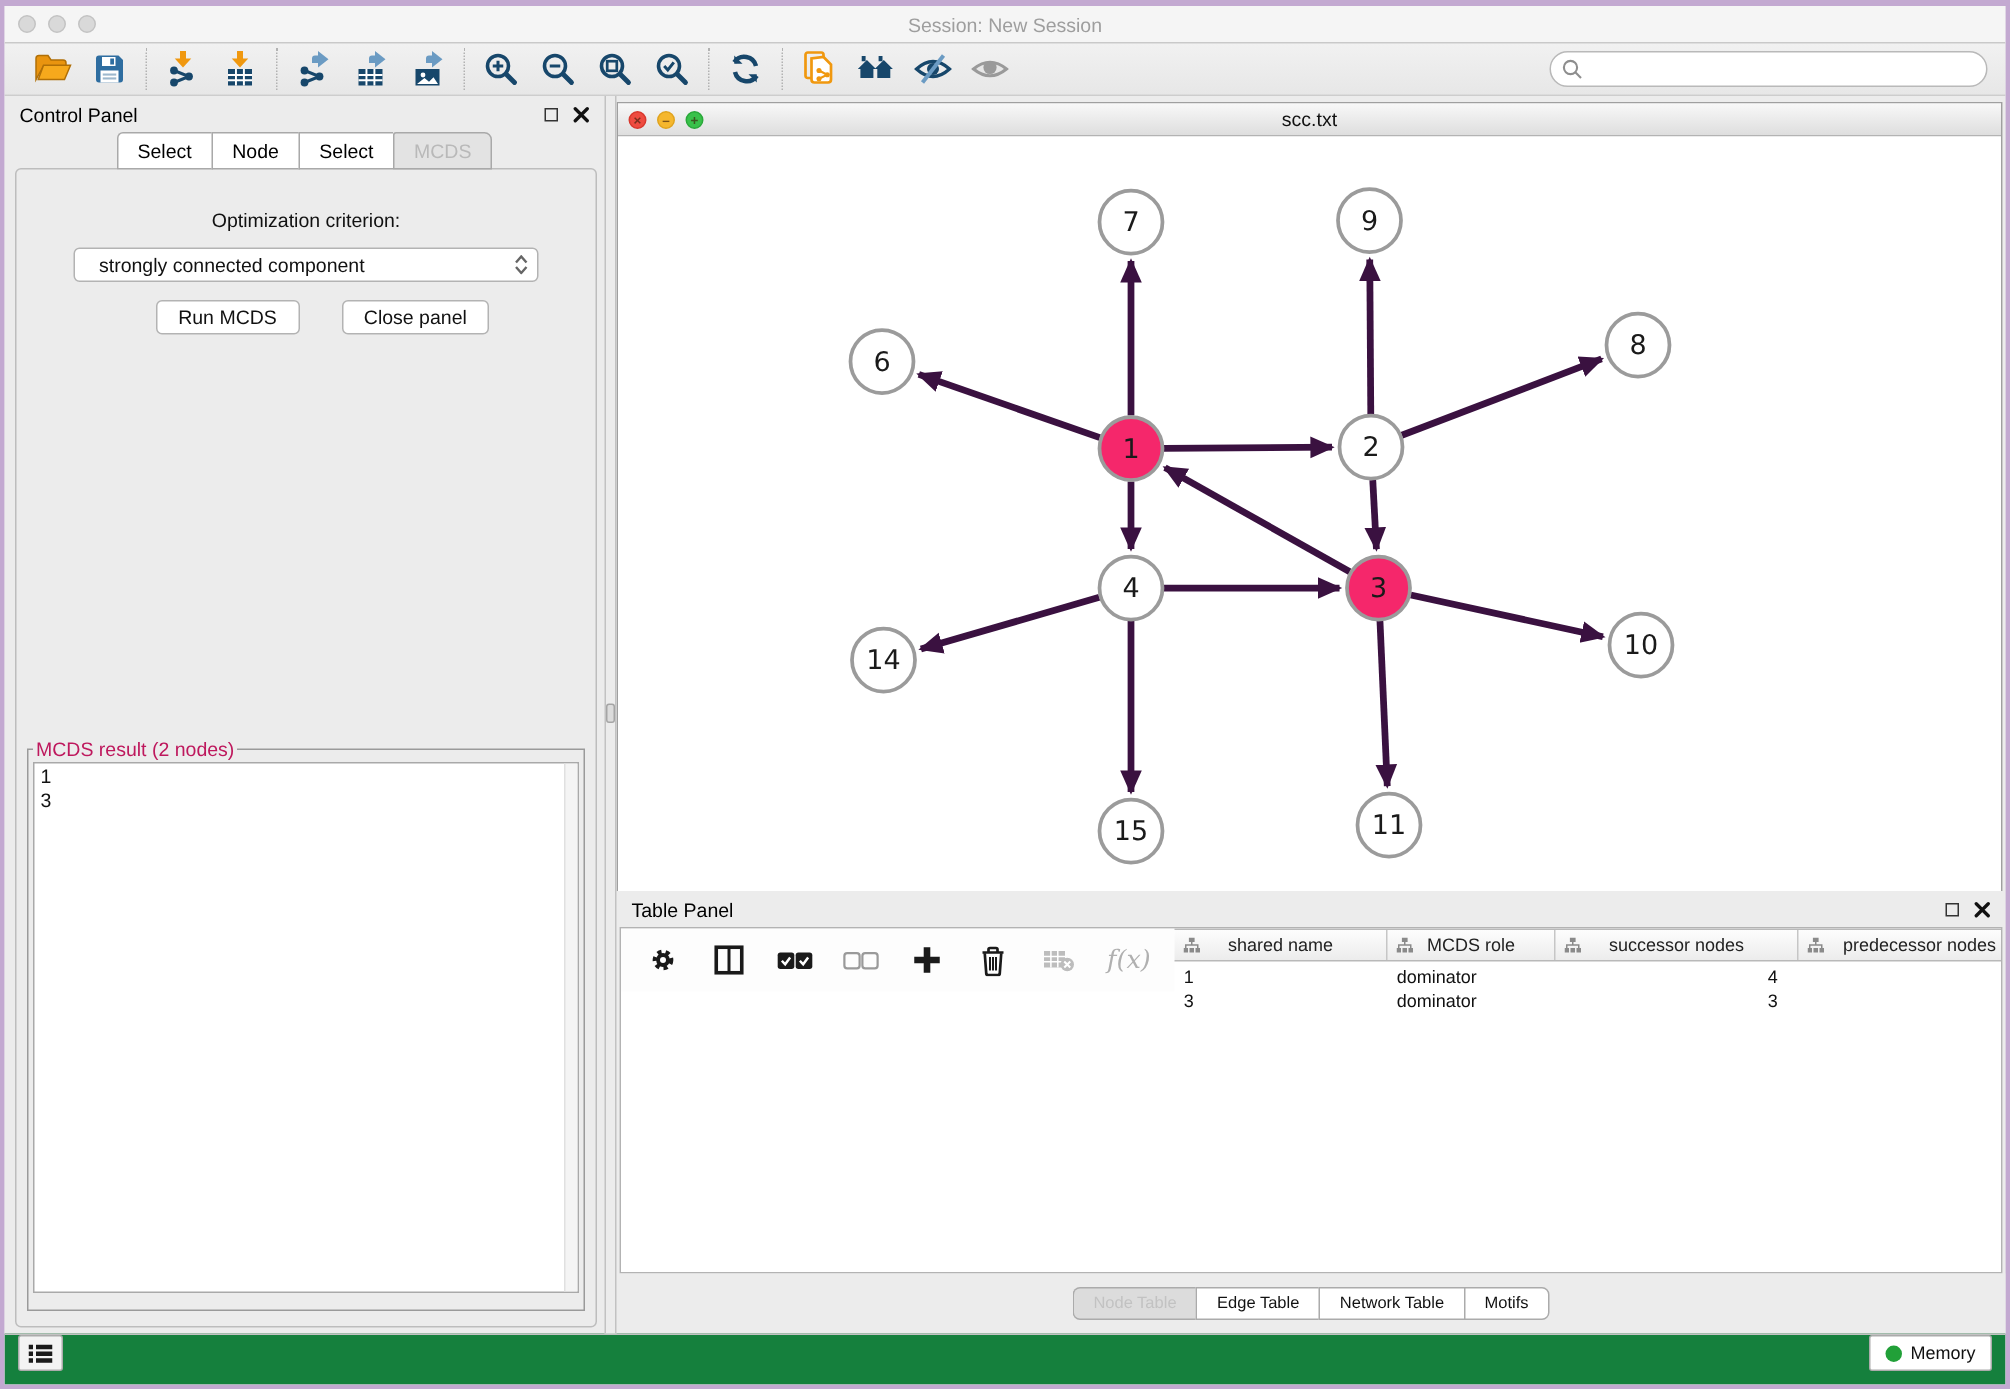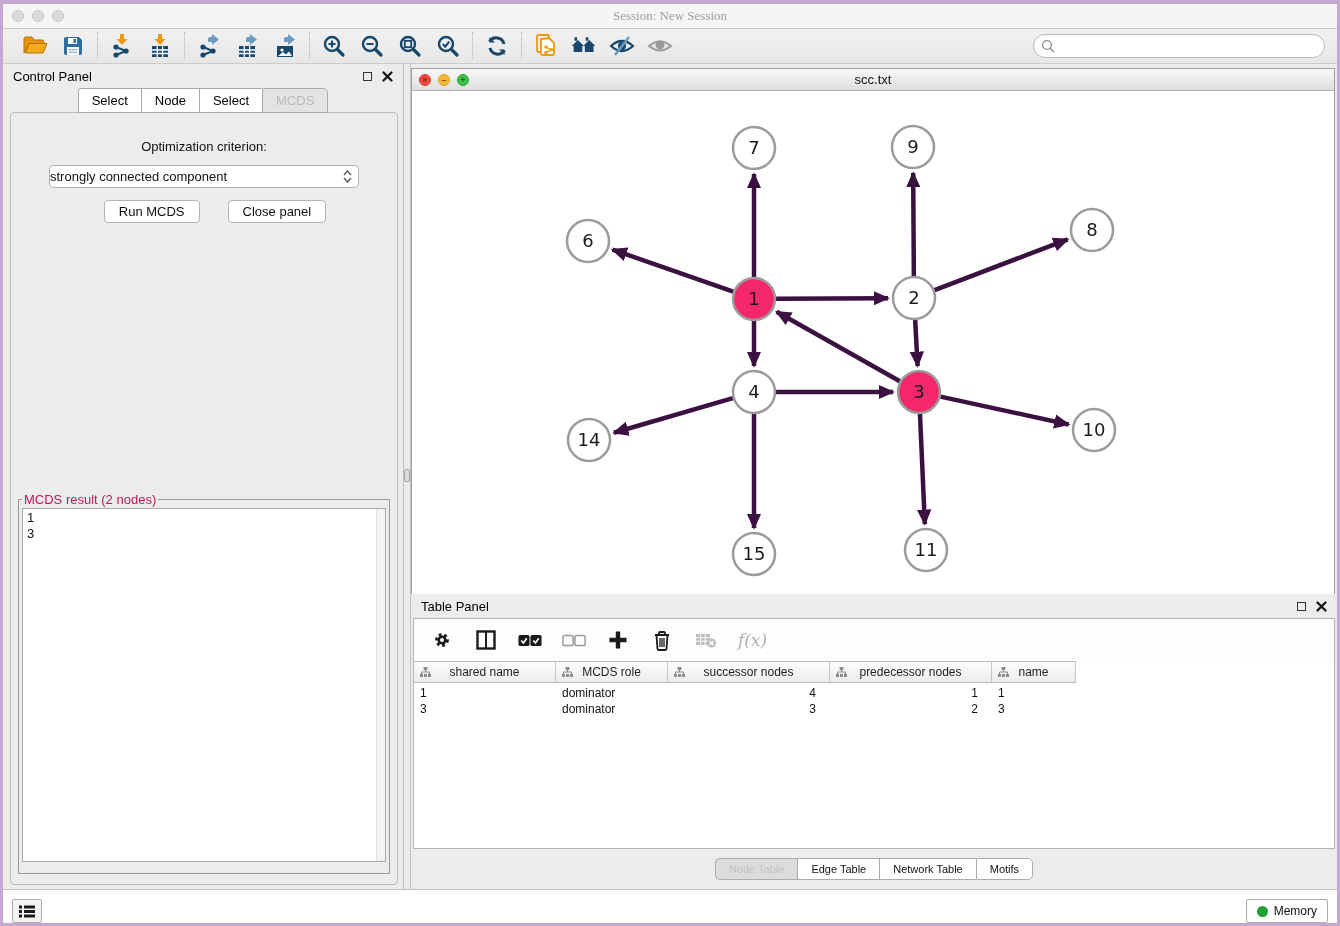--- a/index.html
+++ b/index.html
@@ -17,21 +17,21 @@
     overflow:hidden;
   }
   
   .titlebar {
     height:25px; flex:0 0 25px;
     background:#f5f5f5; border-bottom:1px solid #c9c9c9;
     position:relative; display:flex; align-items:center; justify-content:center;
   }
   .traffic-inactive { position:absolute; left:9px; top:6px; display:flex; gap:8px; }
   .traffic-inactive .dot { width:12px; height:12px; border-radius:50%; background:#d9d9d9; border:1px solid #c3c3c3; }
-  .titlebar .title { color:#9e9e9e; font-size:13px;font-family:Liberation Serif, serif; }
+  .titlebar .title { color:#9e9e9e; font-size:13px; }
   
   .toolbar {
     height:35px; flex:0 0 35px;
     background:linear-gradient(#f1f1f1,#e7e7e7);
     border-bottom:1px solid #cdcdcd;
     display:flex; align-items:center; padding:0 8px;
   }
   .tb-group { display:flex; align-items:center; gap:12px; padding:0 11px; }
   .tb-sep { width:0; height:28px; border-left:1px dotted #b2b2b2; }
   .tb-btn { width:26px; height:26px; display:flex; align-items:center; justify-content:center; cursor:default; }
@@ -59,21 +59,21 @@
   .cp-tab.selected { background:#e3e3e3; color:#b9b9b9; border-top-right-radius:5px; border-top-left-radius:2px; }
   .cp-body {
     flex:1; margin:0 5px 4px 7px; background:#ececec;
     border:1px solid #bdbdbd; border-radius:4px;
     display:flex; flex-direction:column; align-items:center; min-height:0;
   }
   .opt-label { margin-top:26px; font-size:13px; color:#111; }
   .dropdown {
     margin-top:11px; width:310px; height:23px; background:#fff;
     border:1px solid #b3b3b3; border-radius:4px;
-    display:flex; align-items:center; padding:0 6px 0 0; font-size:13px; color:#111;gap:16px;
+    display:flex; align-items:center; padding:0 6px 0 16px; font-size:13px; color:#111;gap:16px;
   }
   .dropdown .dd-stepper { margin-left:auto; display:flex; flex-direction:column; line-height:0; gap:1px; }
   .cp-buttons { display:flex; gap:28px; margin-top:12px;padding-left:22px; }
   .btn {
     background:#fff; border:1px solid #b3b3b3; border-radius:4px;
     padding:3px 14px; font-size:13px; color:#111; cursor:default;
   }
   .cp-spacer { flex:1; }
   .result-fieldset {
     width:372px; height:382px; margin:0 0 10px 0; padding:1px 3px 3px 3px;
@@ -100,21 +100,21 @@
   .net-title { font-size:13px; color:#111; }
   .traffic { position:absolute; left:7px; top:5px; display:flex; gap:7px; }
   .tl { width:12px; height:12px; border-radius:50%; font-size:9px; font-weight:bold; color:rgba(60,30,10,.65); display:flex; align-items:center; justify-content:center; line-height:1; }
   .tl.red { background:#ee4b40; border:1px solid #d8382e; }
   .tl.yellow { background:#f5b72e; border:1px solid #e0a41f; }
   .tl.green { background:#39c14a; border:1px solid #2aa83a; }
   .net-canvas { flex:1; position:relative; background:#fff; }
   .net-canvas svg { display:block; width:100%; height:100%; }
   
   .table-panel { flex:1; display:flex; flex-direction:column; min-height:0; }
-  .tp-white { flex:1; margin:0 2px; background:#fff; border:1px solid #b3b3b3; display:flex; flex-direction:column; min-height:0; overflow:hidden; }
+  .tp-white { flex:1; margin:0 2px; background:#fff; border:1px solid #b3b3b3; display:flex; flex-direction:row; min-height:0; overflow:hidden; }
   .tp-toolbar { height:42px; flex:0 0 42px; display:flex; align-items:center; gap:20px; padding:0 16px; background:#fdfdfd; }
   .tp-toolbar .tb-btn { width:24px; height:24px; }
   .fx-label { font-family:"DejaVu Serif", serif; font-style:italic; font-size:17px; color:#b0b0b0; }
   .tp-table { font-size:12px; color:#111; }
   .tp-head { display:inline-flex; border-top:1px solid #b9b9b9; border-bottom:1px solid #b9b9b9; background:linear-gradient(#fdfdfd,#ececec); }
   .tp-head .hcell {
     position:relative; display:flex; align-items:center; justify-content:center;
     height:20px; border-right:1px solid #c6c6c6; font-size:12px; color:#222;
   }
   .tp-head .hcell .hicon { position:absolute; left:6px; top:5px; }
@@ -125,21 +125,21 @@
   .tp-footer { height:40px; flex:0 0 40px; display:flex; align-items:center; justify-content:center; background:#ececec; }
   .seg { display:flex; }
   .seg-btn {
     background:#fff; border:1px solid #ababab; border-right-width:0;
     padding:4px 13px; font-size:11px; font-weight:normal; color:#111;
   }
   .seg-btn:first-child { border-radius:5px 0 0 5px; }
   .seg-btn:last-child { border-right-width:1px; border-radius:0 5px 5px 0; }
   .seg-btn.selected { background:#dcdcdc; color:#c2c2c2; }
   
-  .statusbar { height:34px; flex:0 0 34px; background:#ffffff; border-top:1px solid #c2c2c2; display:flex; align-items:flex-end; padding:0 9px; }
+  .statusbar { height:34px; flex:0 0 34px; background:#15803d; border-top:1px solid #c2c2c2; display:flex; align-items:flex-start; padding:0 9px; }
   .list-btn { width:30px; height:24px; background:#f3f3f3; border:1px solid #ababab; border-radius:2px; display:flex; align-items:center; justify-content:center; }
   .memory-btn {
     margin-left:auto; background:#fff; border:1px solid #ababab; border-radius:2px;
     height:24px; padding:0 10px; display:flex; align-items:center; gap:6px; font-size:12px; color:#111;
   }
   .mem-dot { width:11px; height:11px; border-radius:50%; background:#21a038; }
 </style>
 </head>
 <body>
 

